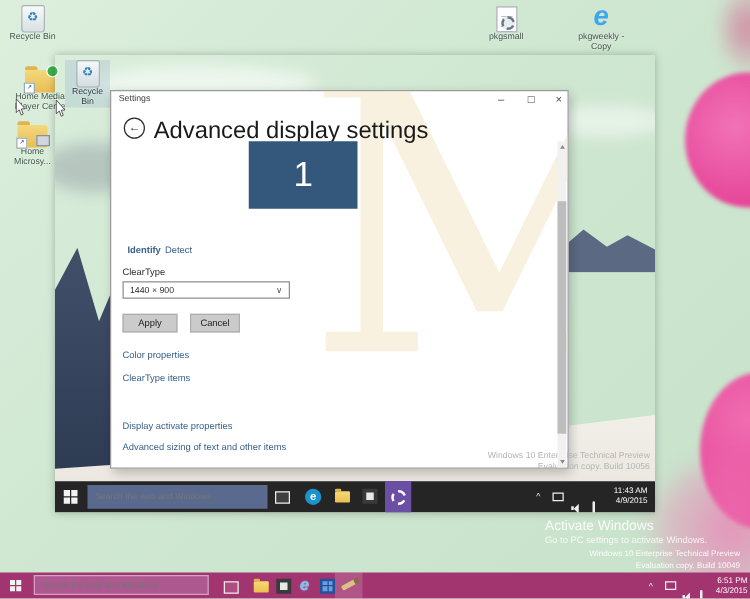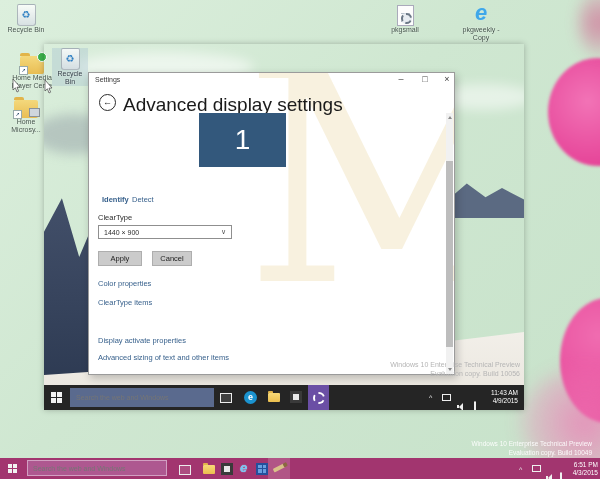--- a/index.html
+++ b/index.html
@@ -244,20 +244,22 @@
     </div>
   </div>
 
   <div class="abs cursor" style="left:12px;top:79px;">
     <svg width="9" height="14" viewBox="0 0 9 14">
         <path d="M1,0 L1,11 L3.4,8.8 L5,13 L6.6,12.2 L5,8.2 L8,8 Z" fill="#fff" stroke="#444" stroke-width="0.7"></path>
       </svg>
   </div>
 
   <div class="abs" style="left:436px;top:415px;">
+    <div class="wm-act1">Activate Windows</div>
+    <div class="wm-act2">Go to PC settings to activate Windows.</div>
   </div>
   <div class="abs wm-build" style="right:8px;top:440px;">
     <div>Windows 10 Enterprise Technical Preview</div>
     <div>Evaluation copy. Build 10049</div>
   </div>
 
   <div id="tb-out">
     <div class="abs winlogo small" style="left:8px;top:6px;">
         <i></i>
         <i></i>

